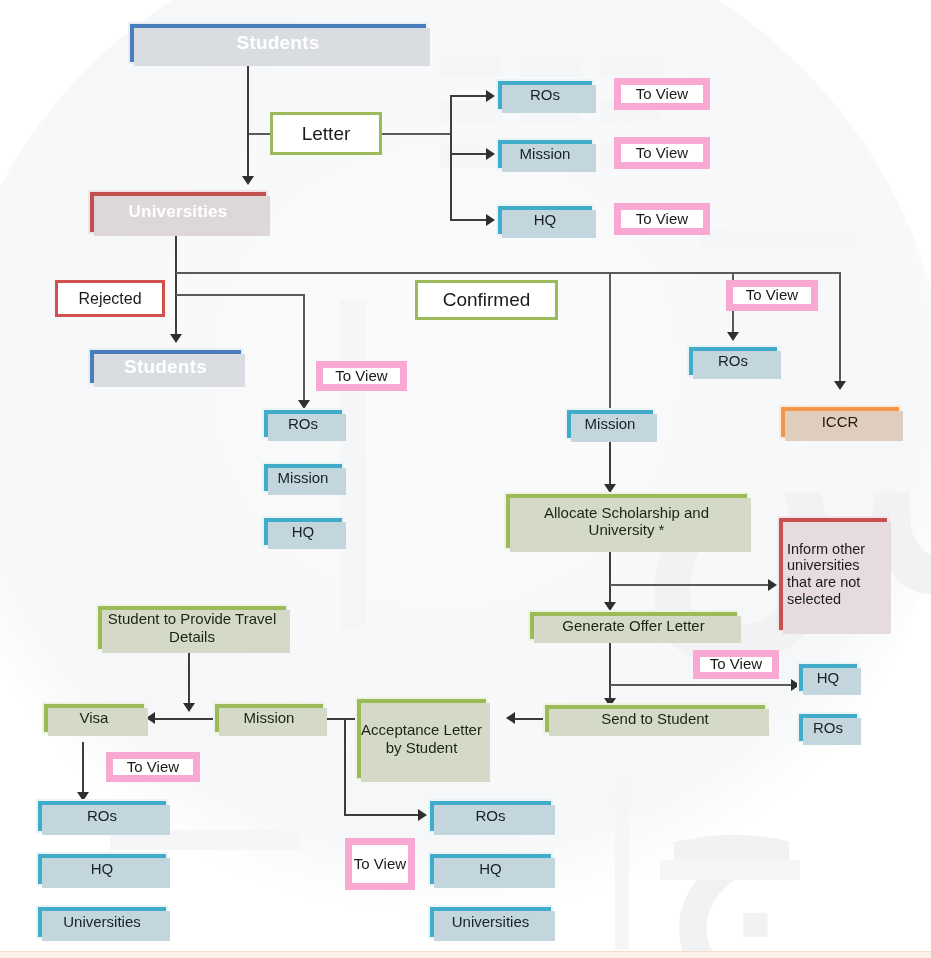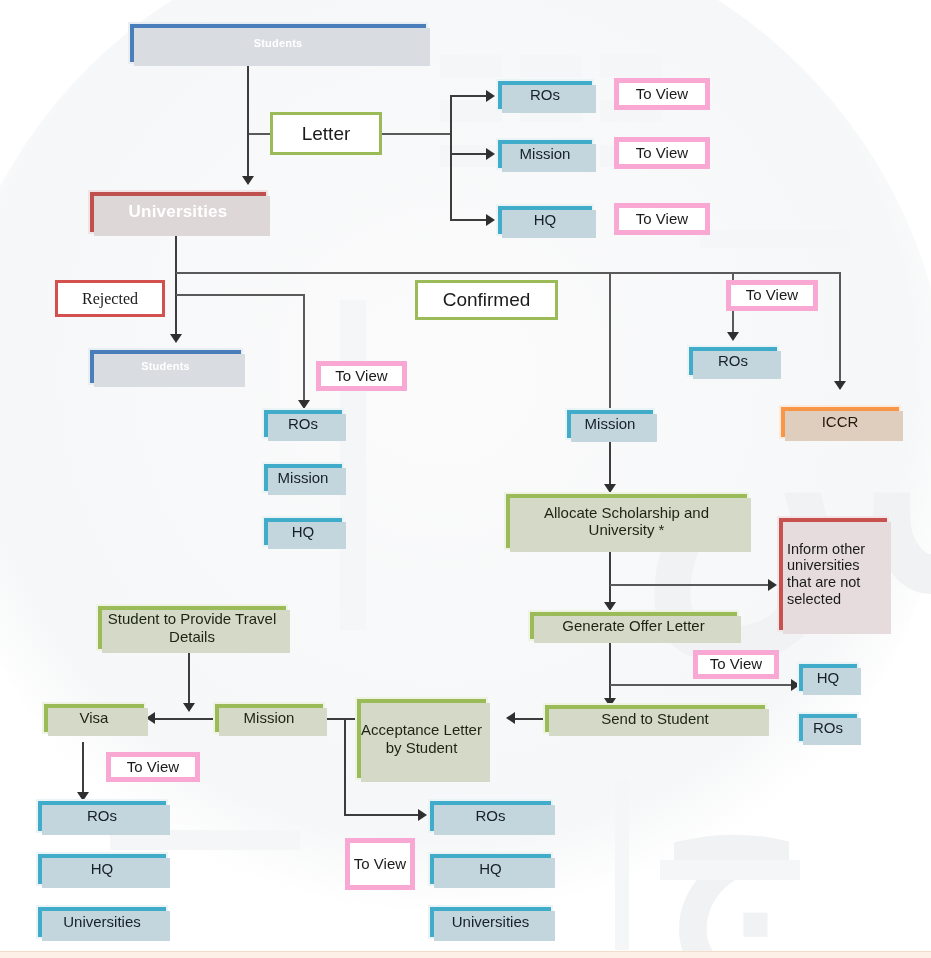--- a/index.html
+++ b/index.html
@@ -49,21 +49,21 @@
     left: 4px; top: 4px;
     width: 100%; height: 100%;
     z-index: -1;
   }
 
   .blue {
     background: #4a7ebb;
     color: #ffffff;
     font-weight: bold;
     border: 2px solid #e9eef5;
-    font-size: 11px;
+    font-size: 19px;
     letter-spacing: .2px;
   }
   .blue::after { background: #d9dde2; }
 
   .red {
     background: #c0504d;
     color: #ffffff;
     font-weight: bold;
     border: 2px solid #f0e4e4;
     font-size: 17px;
@@ -111,21 +111,21 @@
   
   .chip {
     position: absolute;
     display: flex; align-items: center; justify-content: center;
     background: #ffffff;
     color: #1b1b1b;
     text-align: center;
     line-height: 1.12;
     z-index: 6;
   }
-  .chip-gray  { border: 5px solid #f9a8d4; font-size: 15px; }
+  .chip-gray  { border: 7px solid #f9a8d4; font-size: 15px; }
   .chip-green { border: 3px solid #9bbb59; font-size: 19px; }
   .chip-red   { border: 3px solid #d2504e; font-size: 16px; }
 
   
   .ln { position: absolute; background: #3d3d3d; z-index: 3; }
   .lnh { height: 2px; }
   .lnv { width: 2px; }
   .ln-thin { background: #5a5a5a; }
 
   .ar { position: absolute; width: 0; height: 0; z-index: 4; }
@@ -256,21 +256,21 @@
   <div class="chip chip-gray" style="left:614px; top:78px; width:96px; height:32px;">
     <span class="lbl">To View</span>
   </div>
   <div class="chip chip-gray" style="left:614px; top:137px; width:96px; height:32px;">
     <span class="lbl">To View</span>
   </div>
   <div class="chip chip-gray" style="left:614px; top:203px; width:96px; height:32px;">
     <span class="lbl">To View</span>
   </div>
 
-  <div class="chip chip-red" style="left:55px; top:280px; width:110px; height:37px;font-family:Liberation Serif, serif;">
+  <div class="chip chip-red" style="left:55px; top:280px; width:110px; height:37px;">
     <span class="lbl">Rejected</span>
   </div>
   <div class="chip chip-green" style="left:415px; top:280px; width:143px; height:40px;">
     <span class="lbl">Confirmed</span>
   </div>
 
   <div class="node blue" style="left:88px; top:348px; width:155px; height:37px;">
     <span class="lbl">Students</span>
   </div>
 

